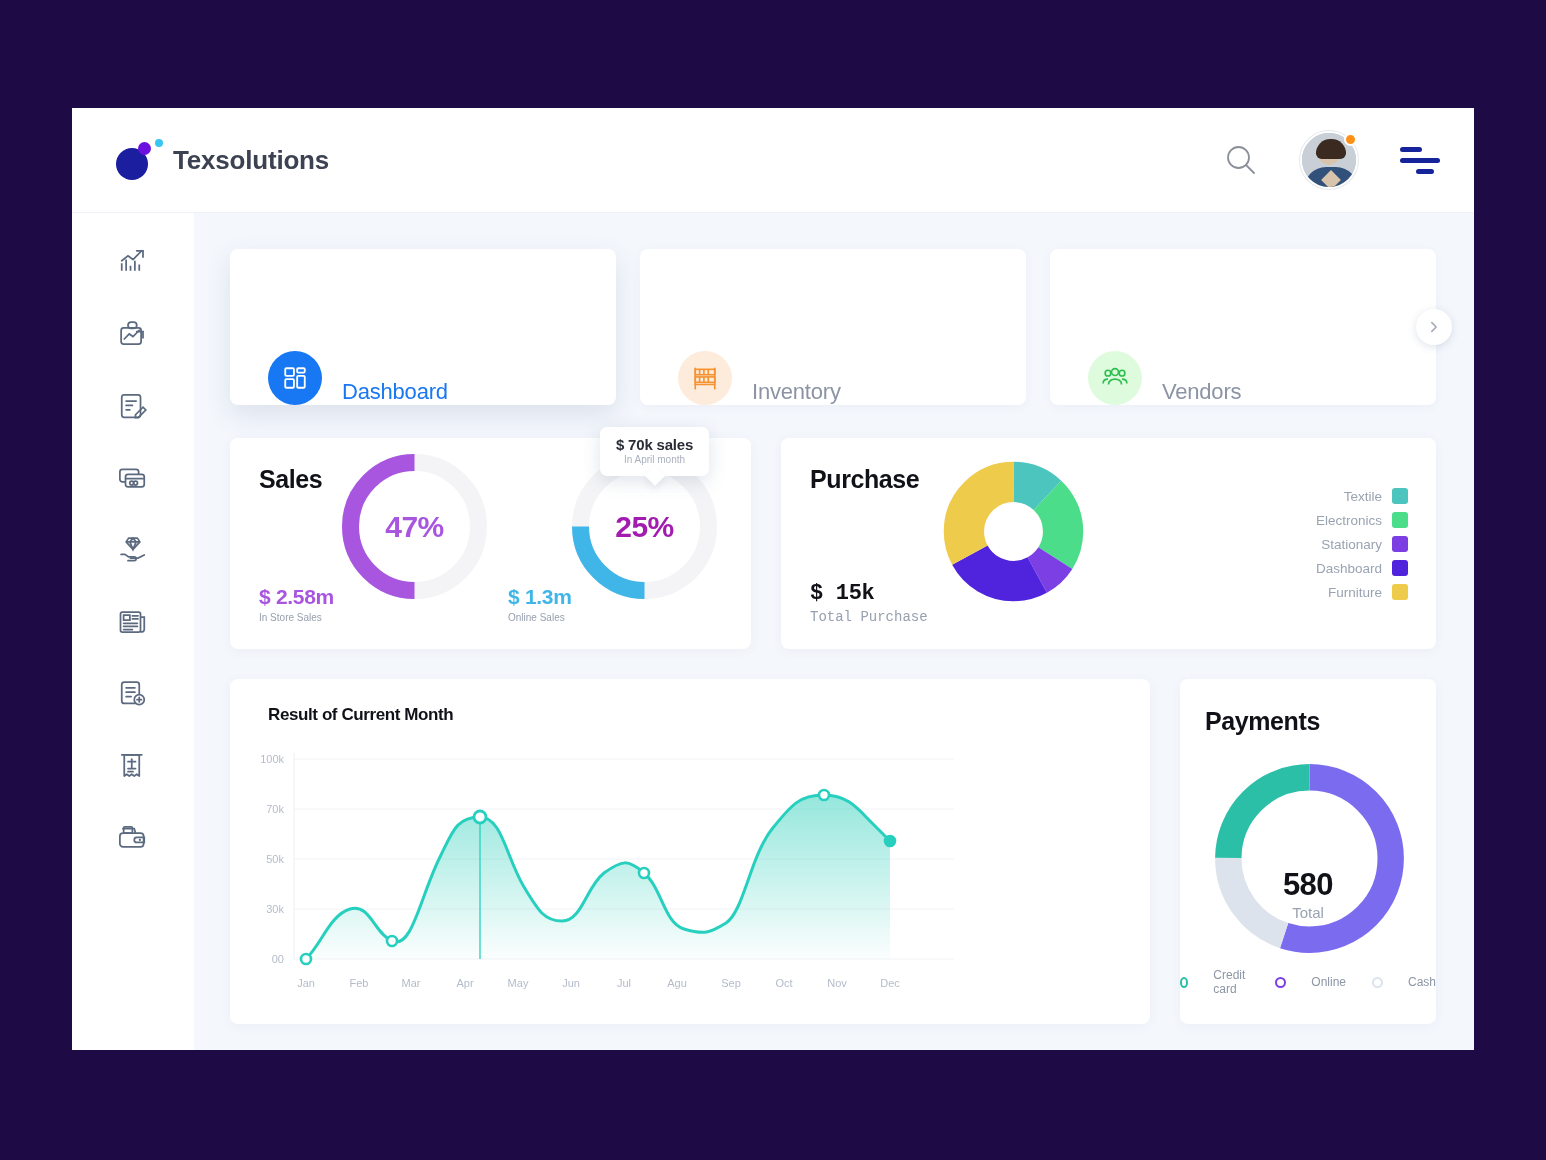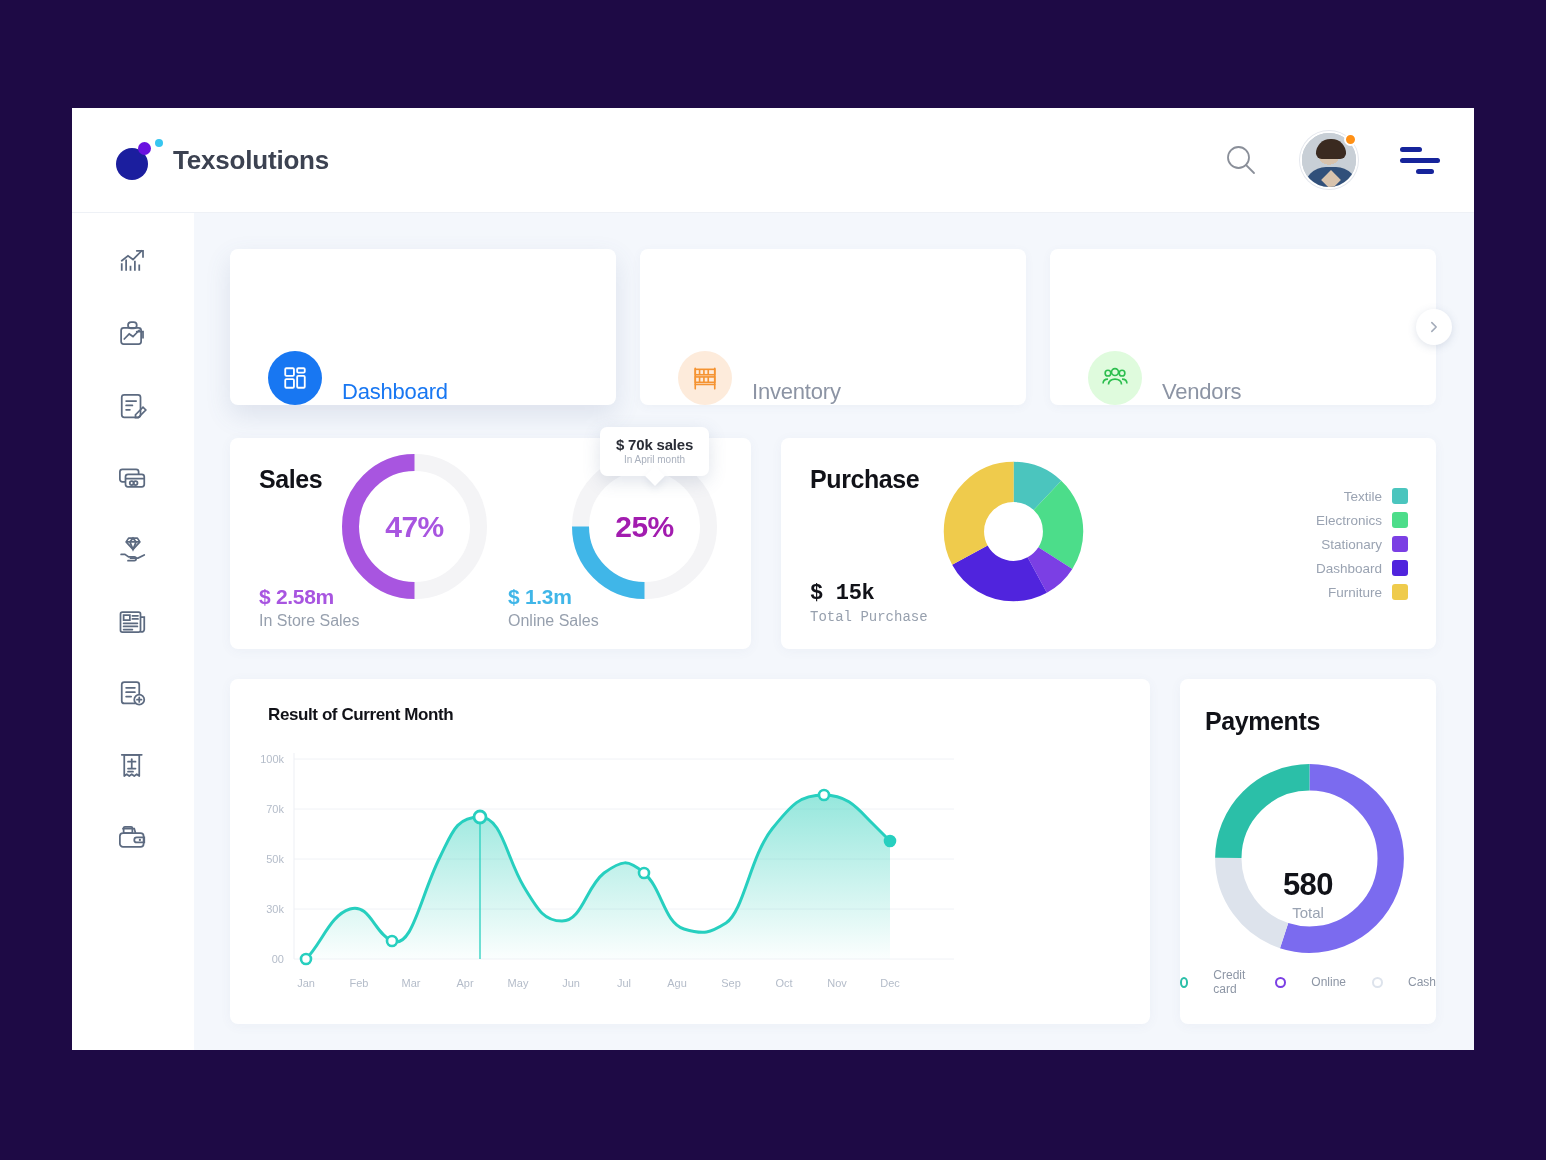--- a/index.html
+++ b/index.html
@@ -149,21 +149,21 @@
   .donut-wrap { position: absolute; }
   .donut-center {
     position: absolute; inset: 0;
     display: flex; flex-direction: column;
     align-items: center; justify-content: center;
   }
   .donut-pct { font-size: 30px; font-weight: 700; letter-spacing: -0.5px; }
 
   .metric { position: absolute; }
   .metric-value { font-size: 21px; font-weight: 700; letter-spacing: -0.3px; }
-  .metric-label { font-size: 16px; color: #97A0AE; margin-top: 3px; }
+  .metric-label { font-size: 10px; color: #97A0AE; margin-top: 3px; }
 
   .legend { position: absolute; right: 28px; top: 46px; }
   .legend-row {
     display: flex; align-items: center; justify-content: flex-end;
     gap: 10px; height: 24px;
   }
   .legend-label { font-size: 13.5px; color: #9AA3B2; }
   .legend-swatch { width: 16px; height: 16px; border-radius: 3px; }
 
   

